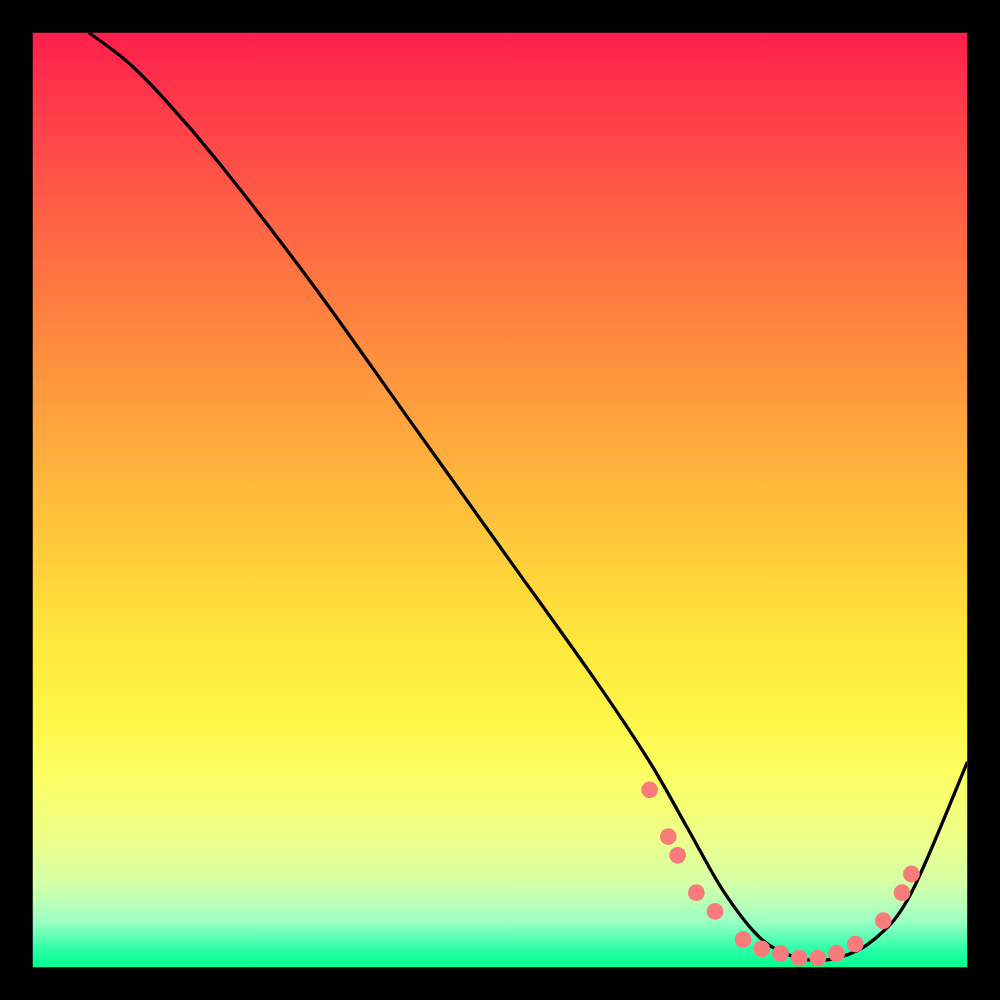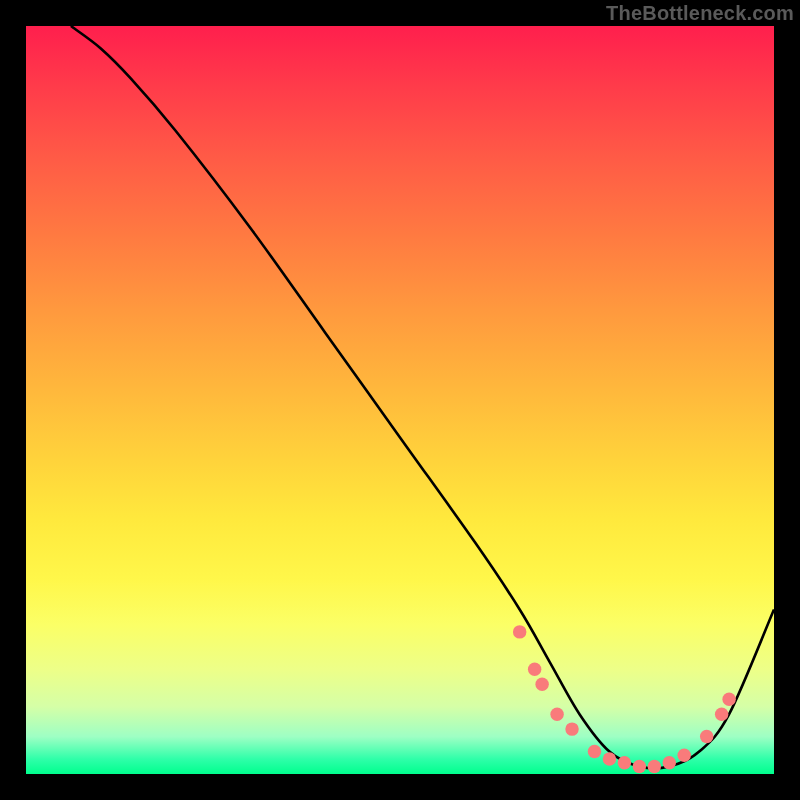--- a/index.html
+++ b/index.html
@@ -61,21 +61,20 @@
     position: absolute;
     inset: 0;
     width: 100%;
     height: 100%;
   }
 </style>
 </head>
 <body>
 
 <div class="frame">
-  <div class="watermark">TheBottleneck.com</div>
 
   <div class="plot-area">
     <div class="gradient"></div>
     <svg class="curve" viewBox="0 0 100 100" preserveAspectRatio="none">
       <path fill="none" stroke="#000" stroke-width="0.35" d="M 6 0 C 6.67 0.50, 8.67 1.83, 10 3 C 11.33 4.17, 12.33 5.17, 14 7 C 15.67 8.83, 17.33 10.67, 20 14 C 22.67 17.33, 26.67 22.50, 30 27 C 33.33 31.50, 36.67 36.33, 40 41 C 43.33 45.67, 46.67 50.33, 50 55 C 53.33 59.67, 57.33 65.17, 60 69 C 62.67 72.83, 64.33 75.33, 66 78 C 67.67 80.67, 68.67 82.67, 70 85 C 71.33 87.33, 72.67 90.00, 74 92 C 75.33 94.00, 76.67 95.83, 78 97 C 79.33 98.17, 80.67 98.67, 82 99 C 83.33 99.33, 84.67 99.33, 86 99 C 87.33 98.67, 88.67 98.17, 90 97 C 91.33 95.83, 92.33 95.17, 94 92 C 95.67 88.83, 99.00 80.33, 100 78"></path>
       <g fill="#f97b7b" id="dots">
           <circle cx="66" cy="81" r="0.9"></circle>
           <circle cx="68" cy="86" r="0.9"></circle>
           <circle cx="69" cy="88" r="0.9"></circle>
           <circle cx="71" cy="92" r="0.9"></circle>

